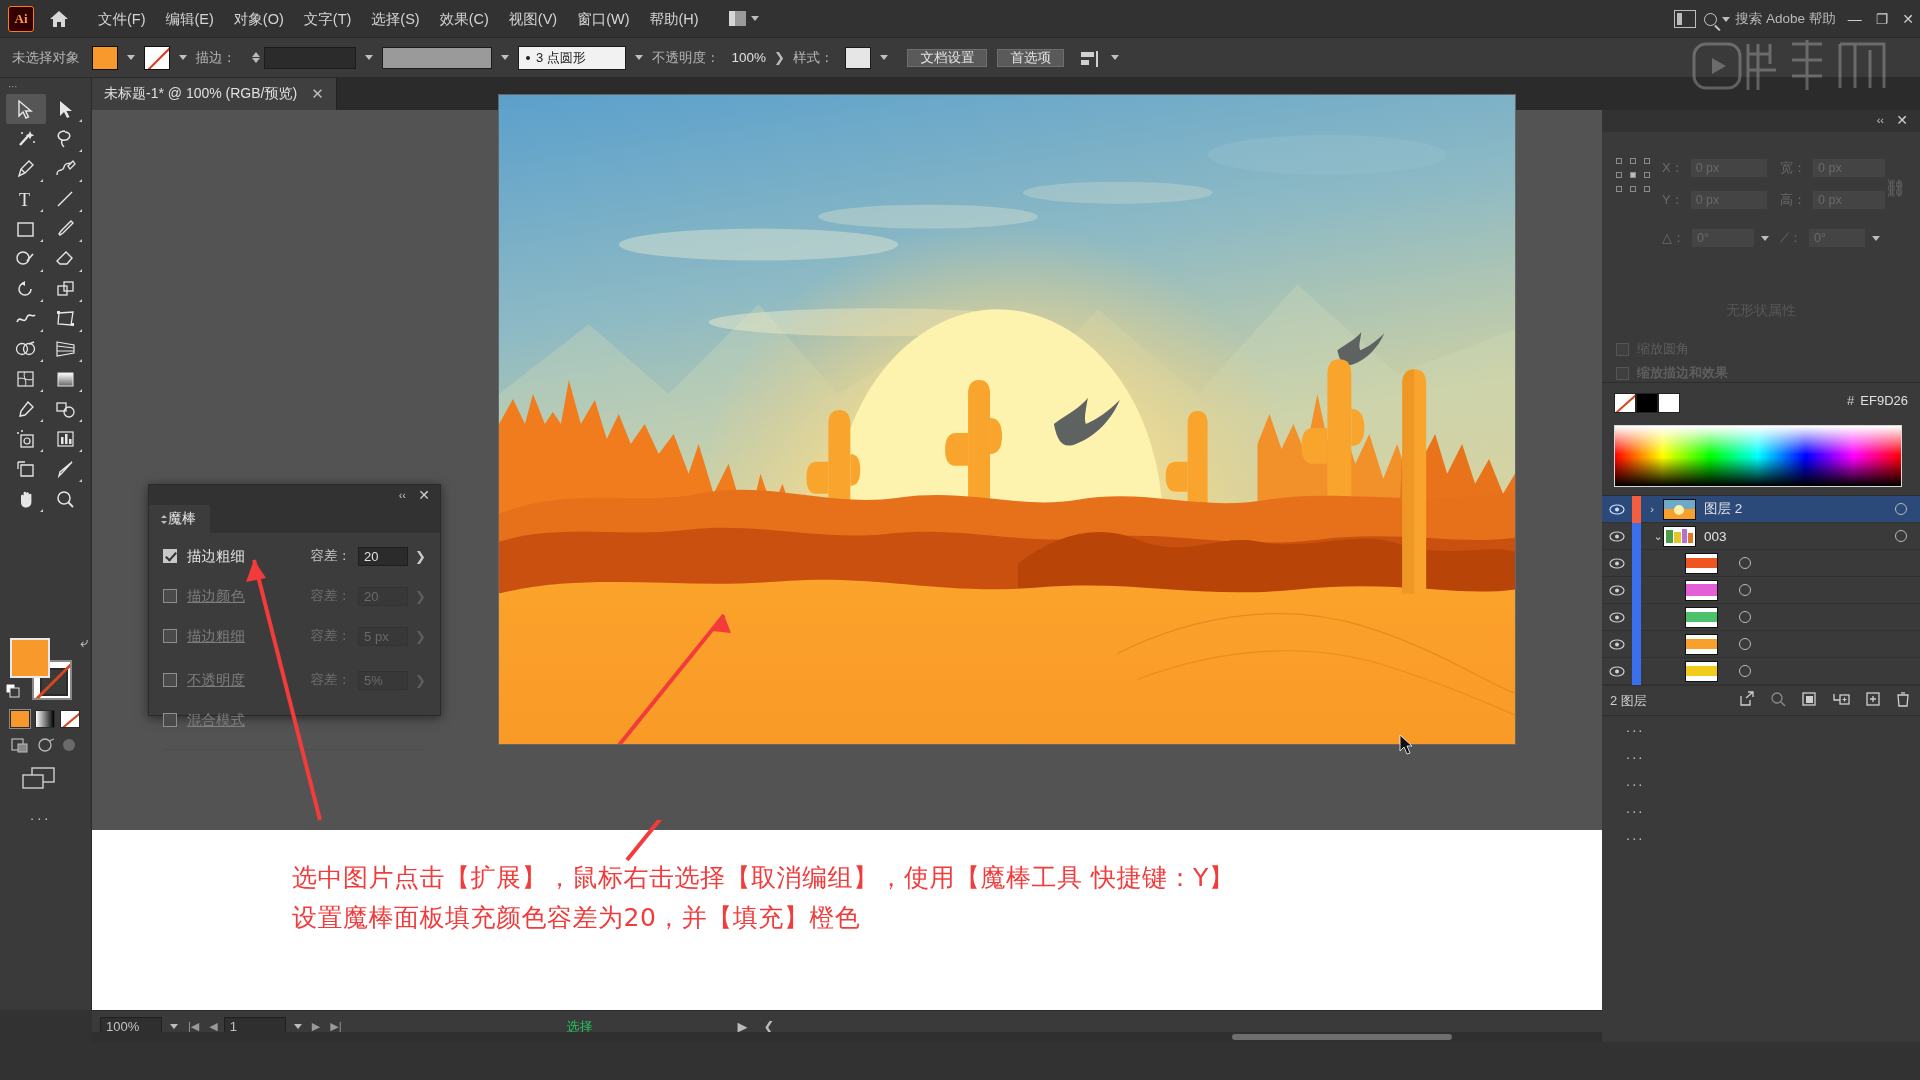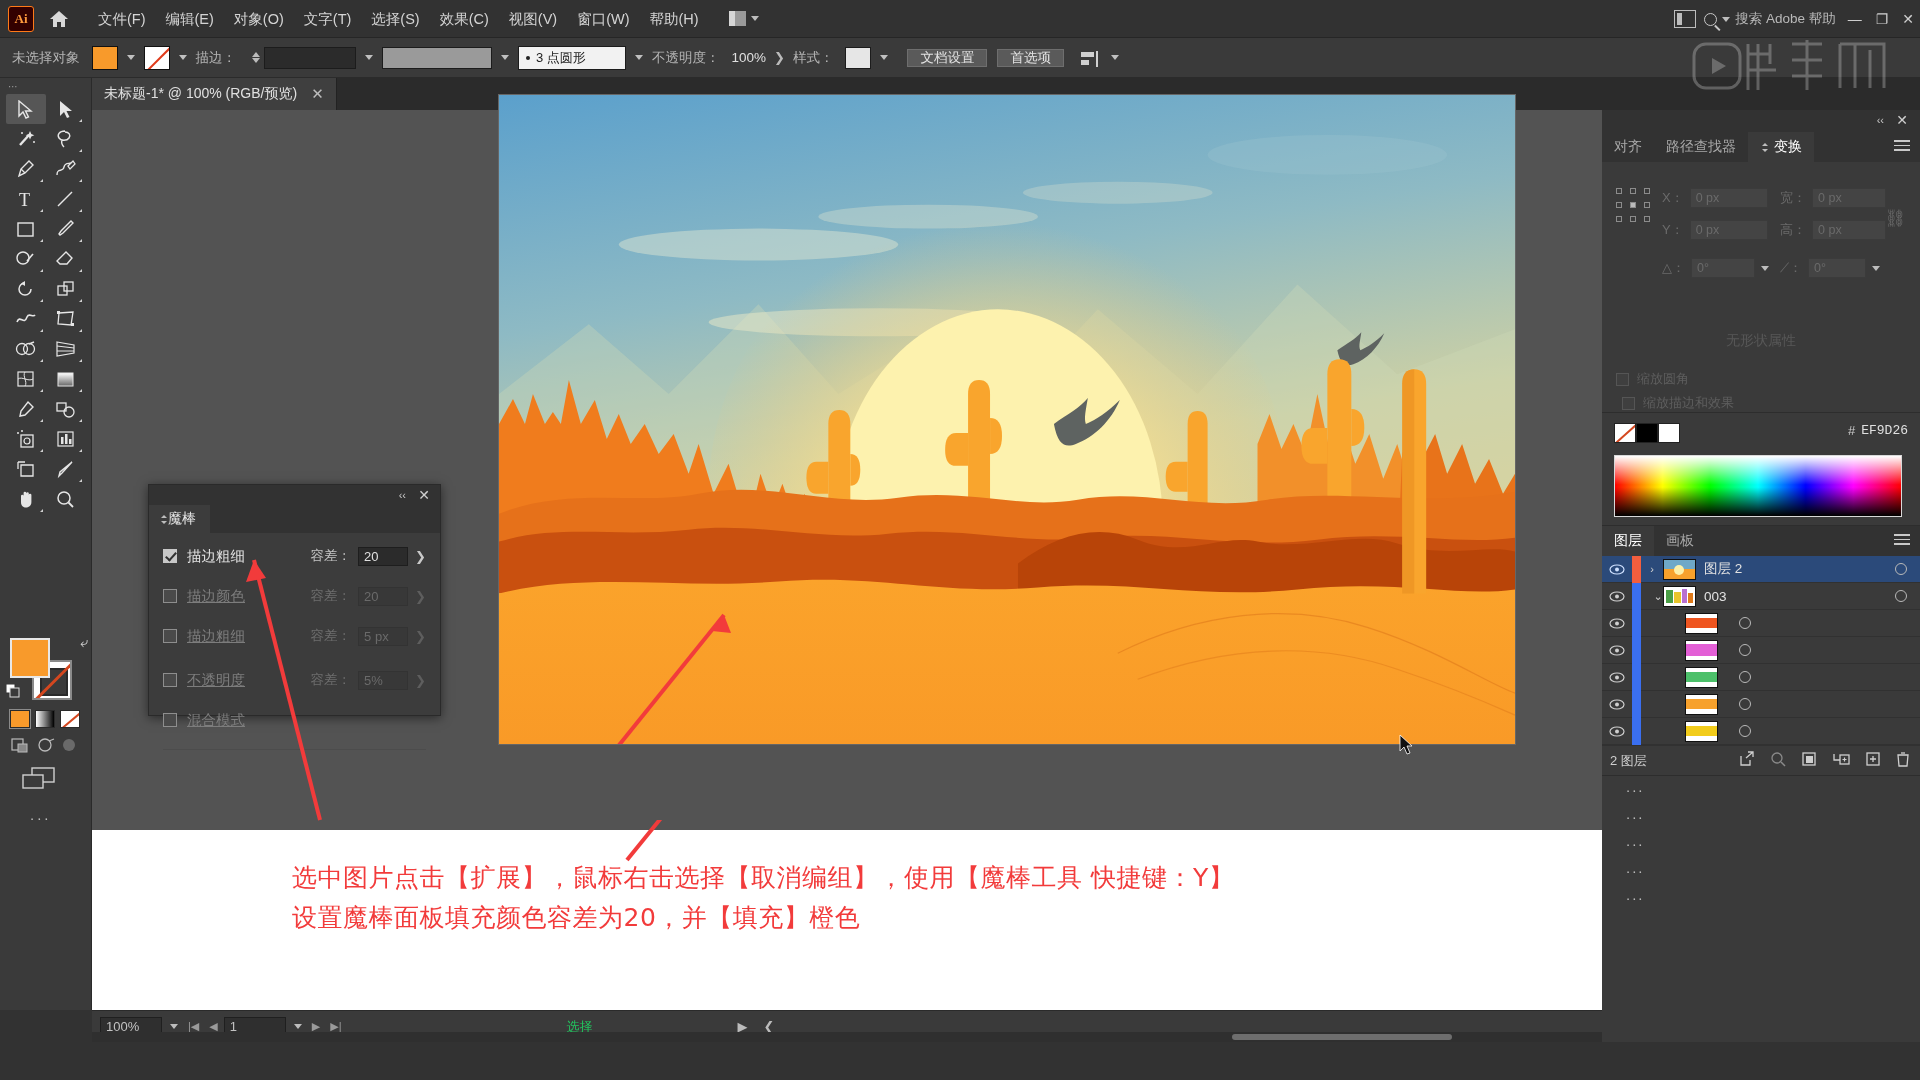--- a/index.html
+++ b/index.html
@@ -200,21 +200,21 @@
   .noattr{position:absolute;left:0;top:170px;width:100%;text-align:center;color:#575757;font-size:14px;}
 
   
   .color-body{height:112px;padding:10px 12px;position:relative;}
   .c-swatches{display:flex;align-items:center;gap:0;}
   .c-none{width:22px;height:20px;background:#fff;position:relative;overflow:hidden;border:1px solid #222;}
   .c-none:after{content:'';position:absolute;left:-4px;top:8px;width:32px;height:2px;background:#d4471f;transform:rotate(-42deg);}
   .c-black{width:22px;height:20px;background:#000;border:1px solid #222;}
   .c-white{width:22px;height:20px;background:#fff;border:1px solid #222;}
   .hexwrap{position:absolute;right:12px;top:10px;display:flex;align-items:center;gap:6px;font-size:13px;color:#cdcdcd;}
-  .hexval{color:#e0e0e0;font-family:Liberation Mono, monospace;font-size:13px;}
+  .hexval{color:#e0e0e0;font-family:Liberation Sans, sans-serif;font-size:13px;}
   .spectrum{position:absolute;left:12px;top:42px;width:288px;height:62px;border:1px solid #d9d9d9;}
   .spec-hue{position:absolute;inset:0;background:linear-gradient(to right,
       #ff0000,#ffff00,#00ff00,#00ffff,#0000ff,#ff00ff,#ff0000);}
   .spec-wht{position:absolute;inset:0;background:linear-gradient(to bottom, rgba(255,255,255,1), rgba(255,255,255,0) 48%, rgba(0,0,0,0) 52%, rgba(0,0,0,1));}
 
   
   .layer-body{background:#3a3a3a;}
   .lrow{height:27px;display:flex;align-items:center;border-bottom:1px solid #313131;font-size:13.5px;color:#e2e2e2;position:relative;}
   .lrow.sel{background:#2b4a7a;}
   .leye{width:30px;display:flex;align-items:center;justify-content:center;}
@@ -753,37 +753,20 @@
   </svg>
 
   <div class="dockstrip"></div>
   <div class="dock">
 
     <div class="panelgroup">
       <div class="pg-head">
         <span class="pg-collapse">‹‹</span>
         <span class="pg-close">✕</span>
       </div>
-      <div class="tabrow">
-        <div class="ptab">
-          <span>对齐</span>
-        </div>
-        <div class="ptab">
-          <span>路径查找器</span>
-        </div>
-        <div class="ptab active">
-          <span class="dotmark"></span>
-          <span>变换</span>
-        </div>
-        <div class="hamb">
-            <i></i>
-            <i></i>
-            <i></i>
-          </div>
-      </div>
       <div class="xform-body">
         <div class="refpoint">
           <span style="left:0;top:0;"></span>
             <span style="left:14px;top:0;"></span>
             <span style="left:28px;top:0;"></span>
           <span style="left:0;top:14px;"></span>
             <span style="left:14px;top:14px;background:#bbb;"></span>
             <span style="left:28px;top:14px;"></span>
           <span style="left:0;top:28px;"></span>
             <span style="left:14px;top:28px;"></span>
@@ -818,21 +801,21 @@
           <span class="xf-in" style="width:58px;">0°</span>
           <span class="caret"></span>
         </div>
 
         <div class="noattr">无形状属性</div>
 
         <div class="xf-chk" style="left:14px;top:208px;">
           <span class="cbx2"></span>
           <span>缩放圆角</span>
         </div>
-        <div class="xf-chk" style="left:20px;top:232px;">
+        <div class="xf-chk" style="left:14px;top:232px;font-weight:bold;">
           <span class="cbx2"></span>
           <span>缩放描边和效果</span>
         </div>
       </div>
     </div>
 
     <div class="panelgroup">
       <div class="color-body">
         <div class="c-swatches">
           <div class="c-none"></div>
@@ -844,33 +827,20 @@
           <span class="hexval">EF9D26</span>
         </div>
         <div class="spectrum">
           <div class="spec-hue"></div>
           <div class="spec-wht"></div>
         </div>
       </div>
     </div>
 
     <div class="panelgroup">
-      <div class="tabrow">
-        <div class="ptab active">
-          <span>图层</span>
-        </div>
-        <div class="ptab">
-          <span>画板</span>
-        </div>
-        <div class="hamb">
-            <i></i>
-            <i></i>
-            <i></i>
-          </div>
-      </div>
       <div class="layer-body">
 
         <div class="lrow sel">
           <span class="leye">
             <svg width="16" height="11" viewBox="0 0 16 11">
                 <ellipse cx="8" cy="5.5" rx="7" ry="4.5" fill="none" stroke="#cfe1ff" stroke-width="1.2"></ellipse>
                 <circle cx="8" cy="5.5" r="2" fill="#cfe1ff"></circle>
               </svg>
           </span>
           <span class="lbar" style="background:#f35e3e;"></span>

